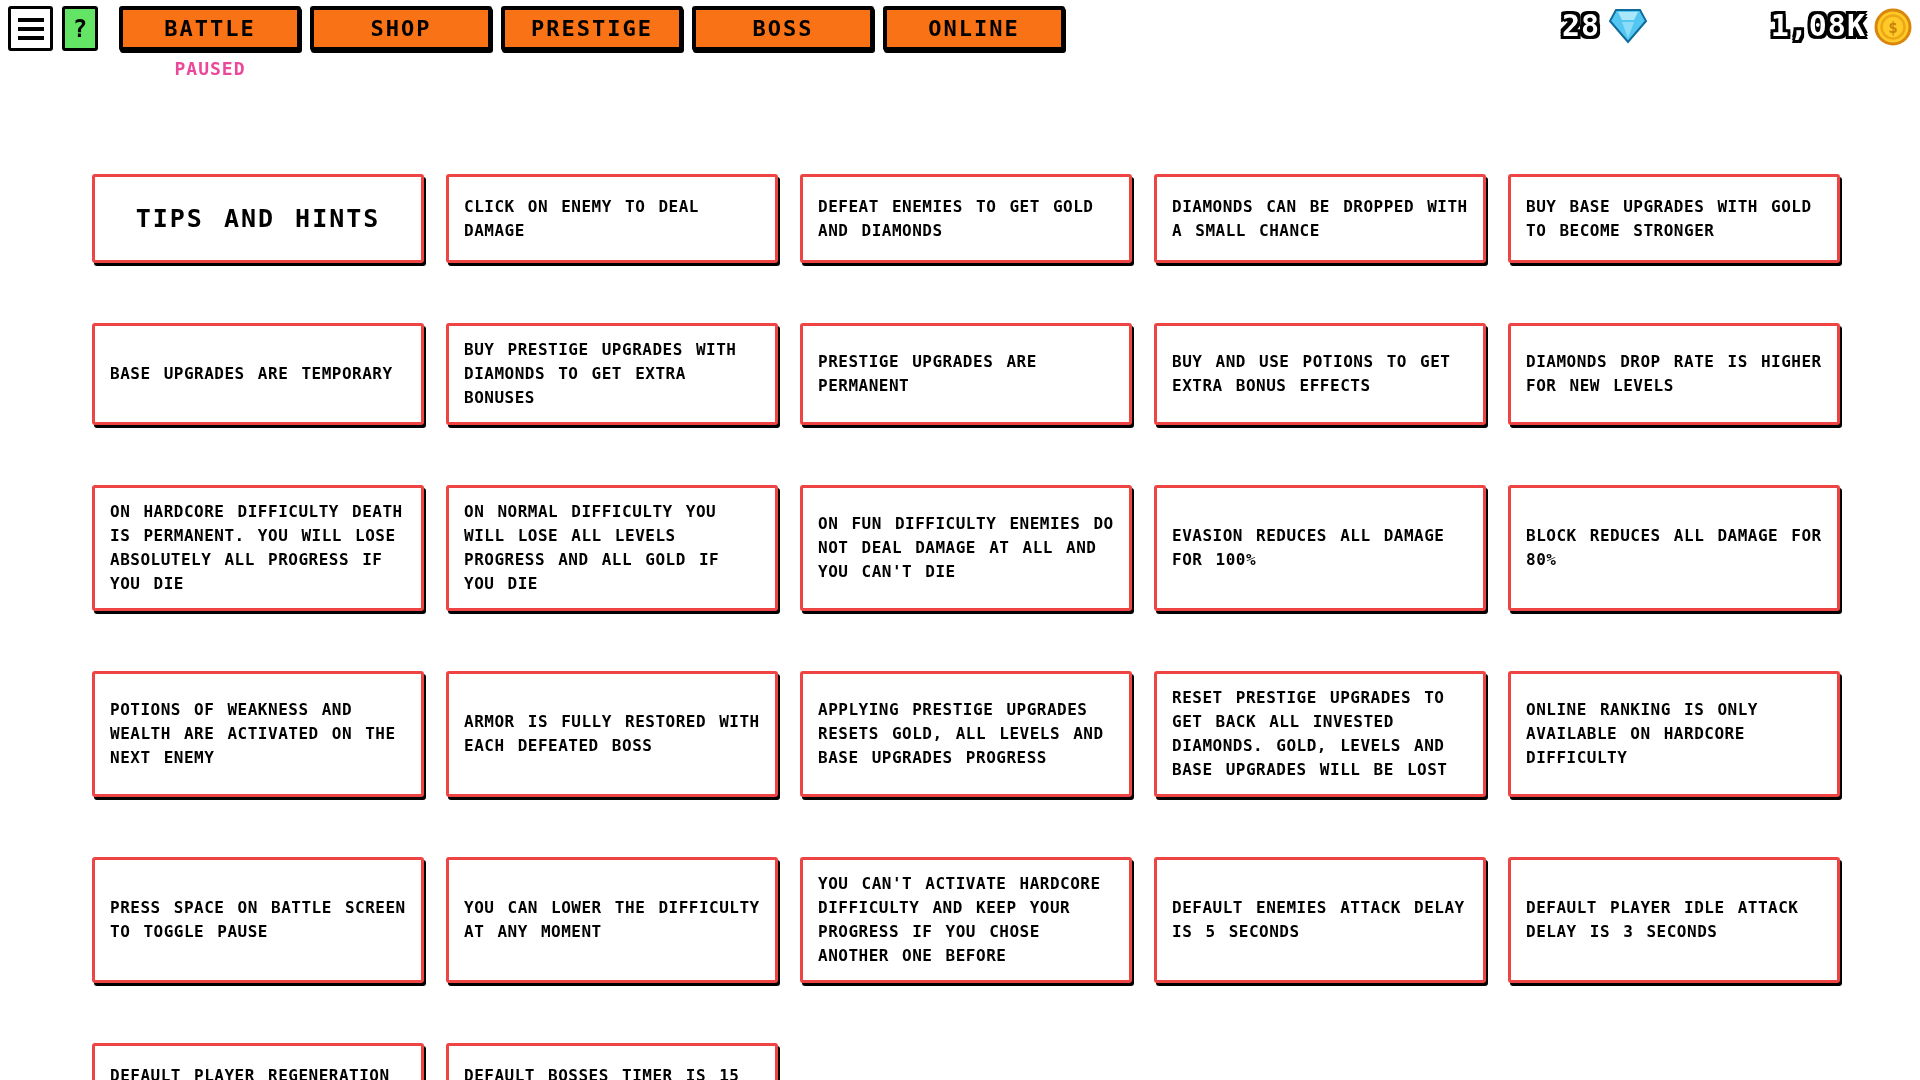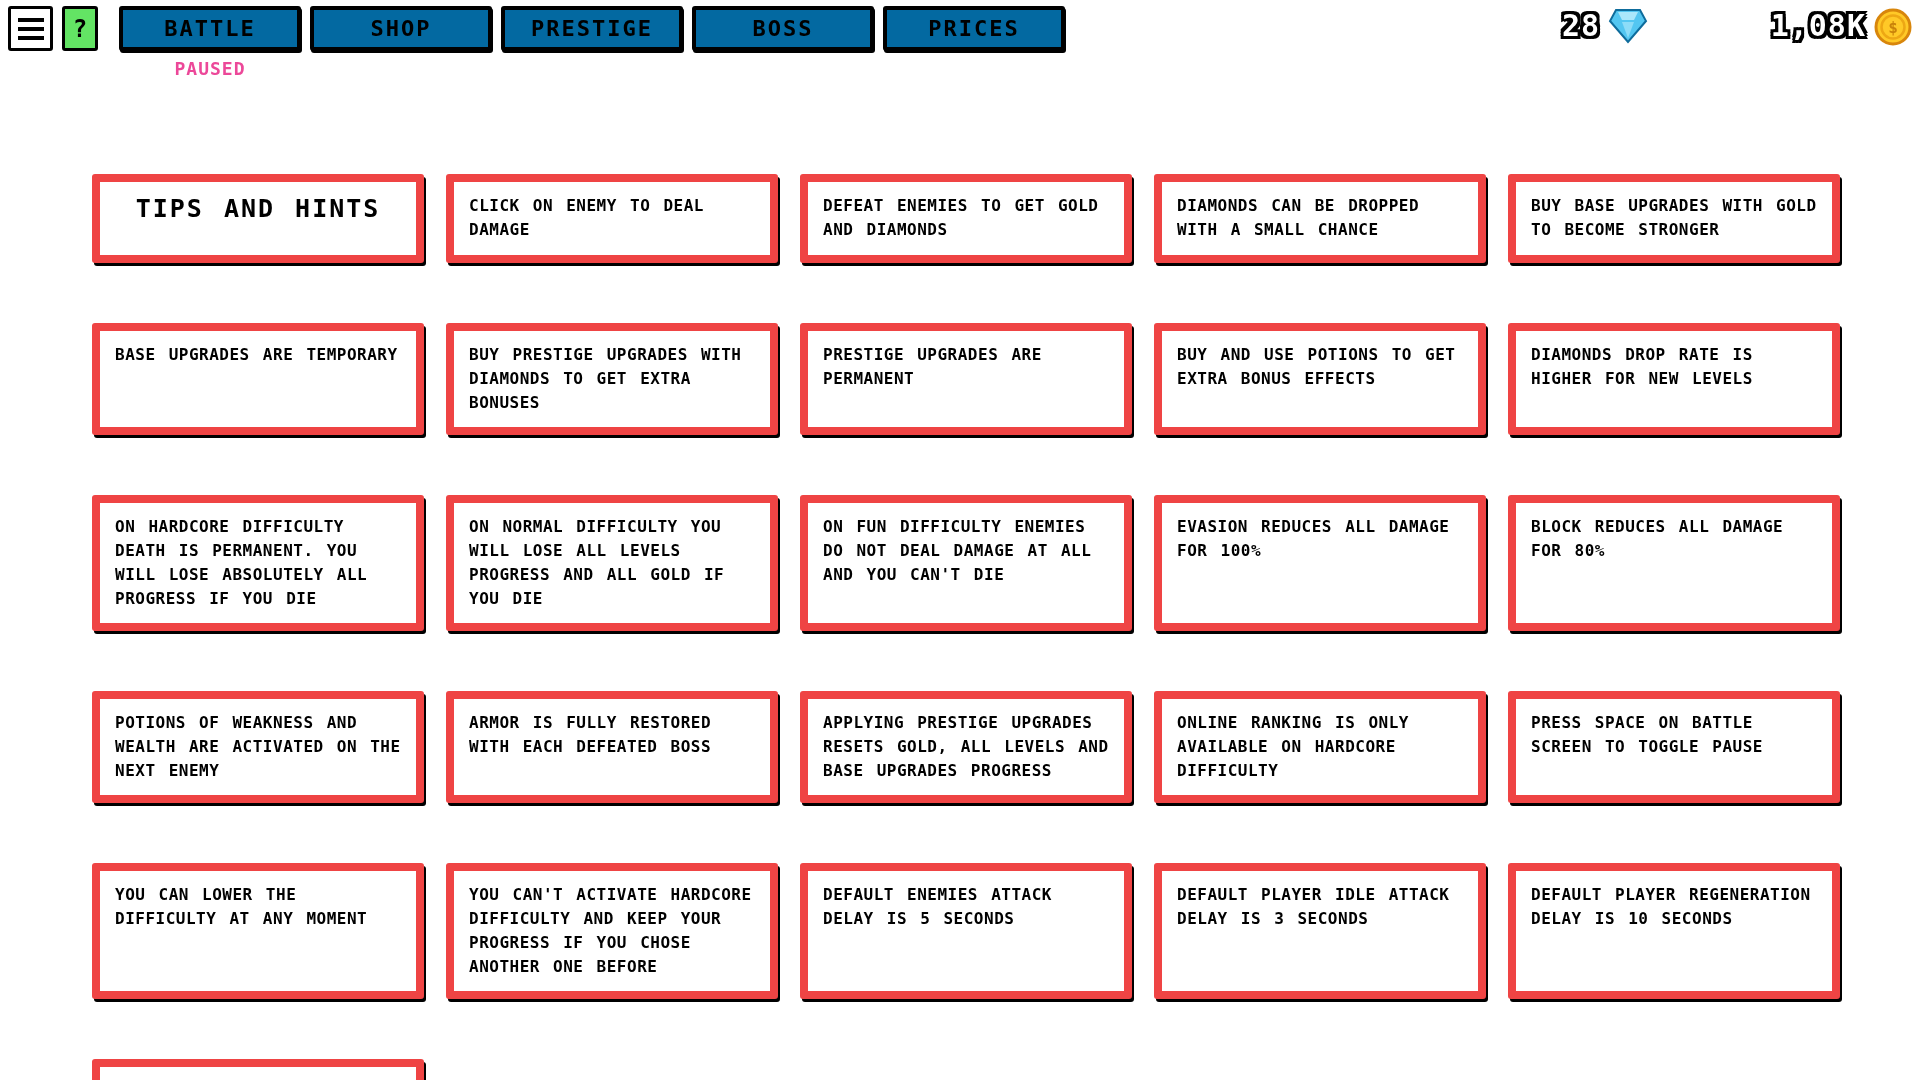--- a/index.html
+++ b/index.html
@@ -30,21 +30,21 @@
   .help-btn {
     width: 36px; height: 45px;
     background: #63e464; border: 3px solid #000; border-radius: 3px;
     font-size: 24px; font-weight: bold;
     display: flex; align-items: center; justify-content: center;
     cursor: pointer; margin-right: 12px;
   }
   .nav-wrap { position: relative; }
   .nav-btn {
     width: 182px; height: 45px;
-    background: #0369a1; border: 4px solid #000; border-radius: 3px;
+    background: #f97316; border: 4px solid #000; border-radius: 3px;
     box-shadow: 1px 2px 0 #000;
     font-family: "DejaVu Sans Mono", "Liberation Mono", monospace;
     font-size: 22px; font-weight: bold; letter-spacing: 2px;
     display: flex; align-items: center; justify-content: center;
     cursor: pointer;
   }
   .paused-label {
     position: absolute; left: 0; right: 0; top: 52px;
     text-align: center;
     color: #ec4899; font-size: 18px; font-weight: bold; letter-spacing: 1px;
@@ -67,24 +67,24 @@
   
   .tips-grid {
     position: absolute; left: 92px; top: 146px; width: 1748px;
     display: grid;
     grid-template-columns: repeat(5, 1fr);
     column-gap: 22px; row-gap: 32px;
     grid-auto-rows: minmax(117px, auto);
   }
   .card {
     background: #fff;
-    border: 8px solid #ef4444; border-radius: 3px;
+    border: 3px solid #ef4444; border-radius: 3px;
     box-shadow: 2px 3px 0 #000;
     padding: 12px 15px;
-    display: flex; align-items: flex-start;
+    display: flex; align-items: center;
     font-size: 16px; font-weight: bold; line-height: 24px;
     letter-spacing: 0.5px; word-spacing: 3px;
     text-transform: uppercase;
     margin-top: 28px;
   }
   .card-title {
     justify-content: center; text-align: center;
     font-size: 25px; letter-spacing: 2px; line-height: 30px;
   }
 </style>
@@ -112,21 +112,21 @@
     <div class="nav-btn">
       <span>SHOP</span>
     </div>
     <div class="nav-btn">
       <span>PRESTIGE</span>
     </div>
     <div class="nav-btn">
       <span>BOSS</span>
     </div>
     <div class="nav-btn">
-      <span>PRICES</span>
+      <span>ONLINE</span>
     </div>
   </div>
 
   <div class="currency currency-diamond">
     <span class="currency-value">28</span>
     <span>
       <svg width="40" height="36" viewBox="0 0 40 36">
         <polygon points="8,2 32,2 38,13 20,34 2,13" fill="#53c6f1" stroke="#0e6c9c" stroke-width="2"></polygon>
         <polygon points="10,4 30,4 26,12 14,12" fill="#aae7fb"></polygon>
         <polygon points="14,14 26,14 20,30" fill="#8cdcf8"></polygon>
@@ -161,20 +161,21 @@
     <div class="card">BUY AND USE POTIONS TO GET EXTRA BONUS EFFECTS</div>
     <div class="card">DIAMONDS DROP RATE IS HIGHER FOR NEW LEVELS</div>
     <div class="card">ON HARDCORE DIFFICULTY DEATH IS PERMANENT. YOU WILL LOSE ABSOLUTELY ALL PROGRESS IF YOU DIE</div>
     <div class="card">ON NORMAL DIFFICULTY YOU WILL LOSE ALL LEVELS PROGRESS AND ALL GOLD IF YOU DIE</div>
     <div class="card">ON FUN DIFFICULTY ENEMIES DO NOT DEAL DAMAGE AT ALL AND YOU CAN'T DIE</div>
     <div class="card">EVASION REDUCES ALL DAMAGE FOR 100%</div>
     <div class="card">BLOCK REDUCES ALL DAMAGE FOR 80%</div>
     <div class="card">POTIONS OF WEAKNESS AND WEALTH ARE ACTIVATED ON THE NEXT ENEMY</div>
     <div class="card">ARMOR IS FULLY RESTORED WITH EACH DEFEATED BOSS</div>
     <div class="card">APPLYING PRESTIGE UPGRADES RESETS GOLD, ALL LEVELS AND BASE UPGRADES PROGRESS</div>
+    <div class="card">RESET PRESTIGE UPGRADES TO GET BACK ALL INVESTED DIAMONDS. GOLD, LEVELS AND BASE UPGRADES WILL BE LOST</div>
     <div class="card">ONLINE RANKING IS ONLY AVAILABLE ON HARDCORE DIFFICULTY</div>
     <div class="card">PRESS SPACE ON BATTLE SCREEN TO TOGGLE PAUSE</div>
     <div class="card">YOU CAN LOWER THE DIFFICULTY AT ANY MOMENT</div>
     <div class="card">YOU CAN'T ACTIVATE HARDCORE DIFFICULTY AND KEEP YOUR PROGRESS IF YOU CHOSE ANOTHER ONE BEFORE</div>
     <div class="card">DEFAULT ENEMIES ATTACK DELAY IS 5 SECONDS</div>
     <div class="card">DEFAULT PLAYER IDLE ATTACK DELAY IS 3 SECONDS</div>
     <div class="card">DEFAULT PLAYER REGENERATION DELAY IS 10 SECONDS</div>
     <div class="card">DEFAULT BOSSES TIMER IS 15 SECONDS</div>
   </div>
 

